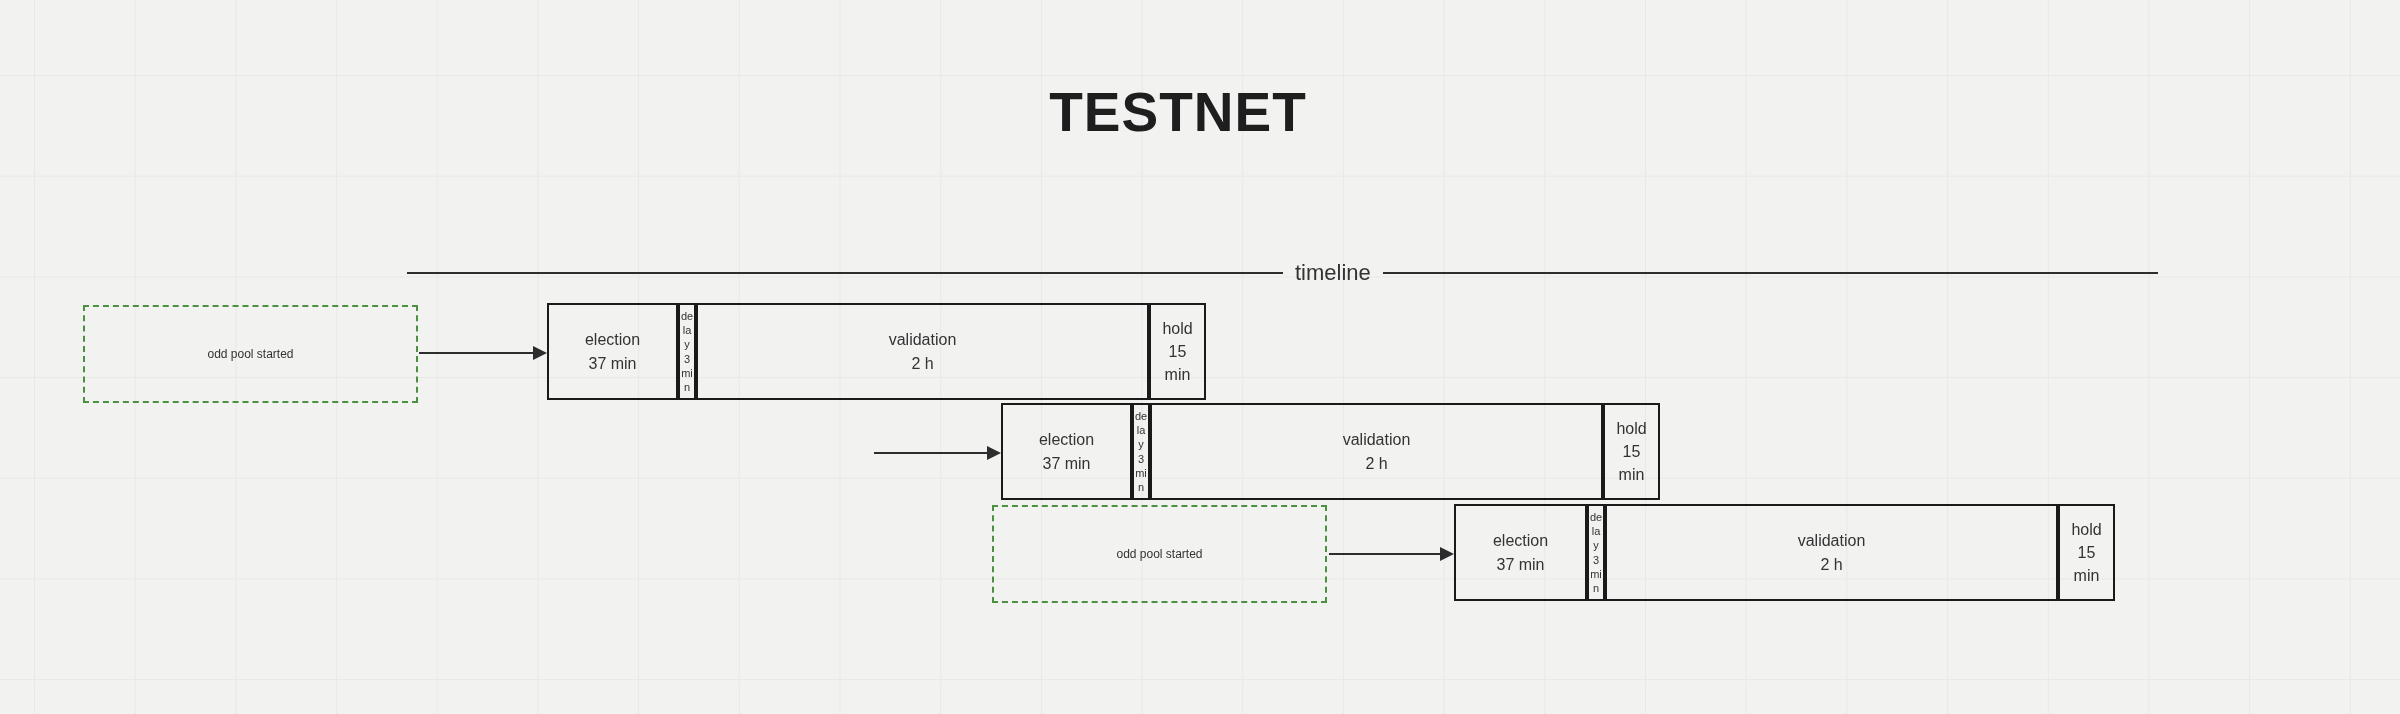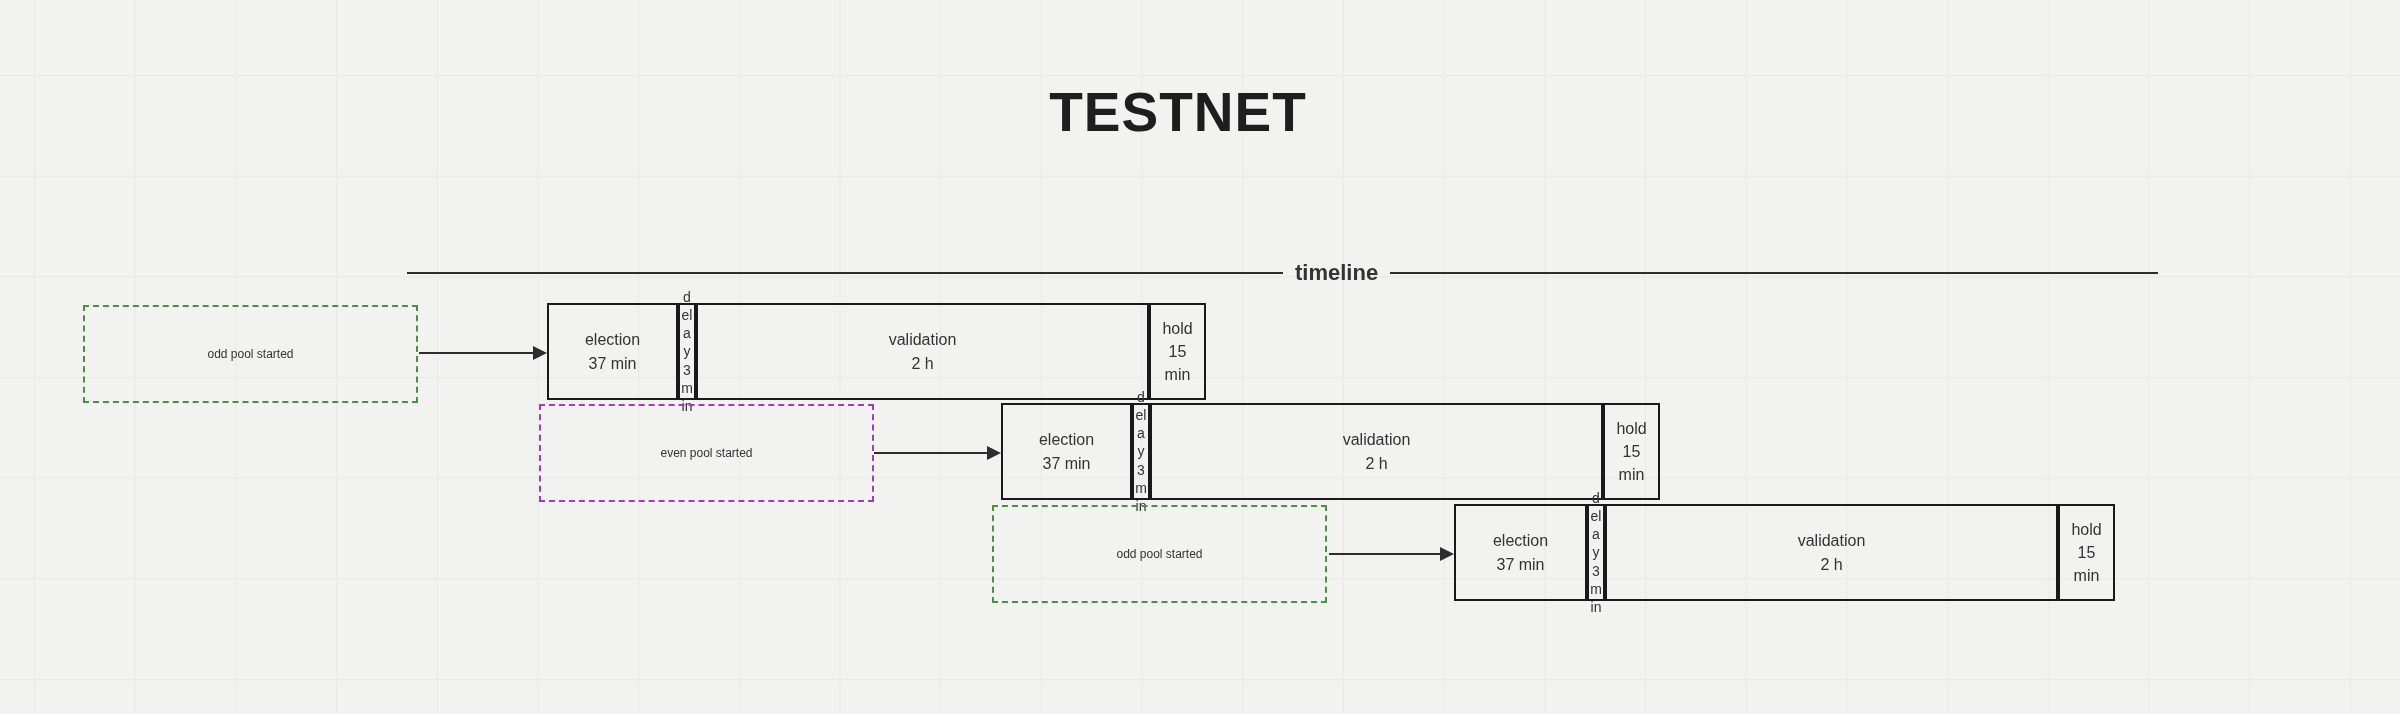--- a/index.html
+++ b/index.html
@@ -48,21 +48,20 @@
     height: 2px;
     background: #2d2d2d;
   }
   .tl-seg.left { width: 876px; }
   .tl-seg.right { flex: 1; }
   .tl-label {
     font-size: 22px;
     color: #333333;
     margin: 0 12px;
     white-space: nowrap;
-    font-weight: bold;
   }
 
   .pool {
     position: absolute;
     width: 335px;
     height: 98px;
     box-sizing: border-box;
     border: 2px dashed #4a9140;
     display: flex;
     align-items: center;
@@ -101,21 +100,21 @@
     text-align: center;
     font-size: 16px;
     line-height: 1.45;
     color: #333333;
     background: transparent;
   }
   .stage.hold { padding: 0 5px; }
   .stage.delay {
     width: 18px;
     border-width: 2px;
-    font-size: 14px;
+    font-size: 11px;
     line-height: 1.3;
     padding: 0;
   }
   .stage.delay .wrap {
     width: 13px;
     word-break: break-all;
     text-align: center;
   }
 </style>
 </head>
@@ -147,23 +146,20 @@
   </div>
   <div class="stage validation" style="left:696px; top:303px; width:453px;">
     <span>validation</span>
     <span>2 h</span>
   </div>
   <div class="stage hold" style="left:1149px; top:303px; width:57px;">
     <span>hold</span>
     <span>15 min</span>
   </div>
 
-  <div class="pool even" style="left:539px; top:404px;">
-    <span>even pool started</span>
-  </div>
   <div class="arrow" style="left:874px; top:446px; width:127px;">
     <div class="arrow-shaft"></div>
     <div class="arrow-head"></div>
   </div>
   <div class="stage election" style="left:1001px; top:403px; width:131px;">
     <span>election</span>
     <span>37 min</span>
   </div>
   <div class="stage delay" style="left:1132px; top:403px;">
     <span class="wrap">delay 3 min</span>

